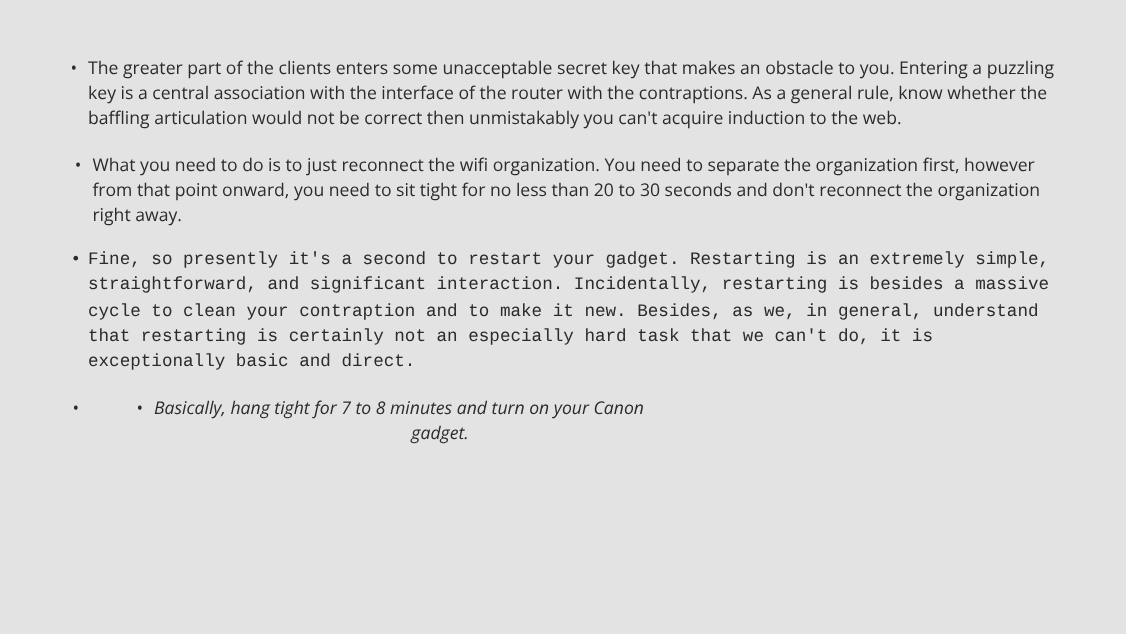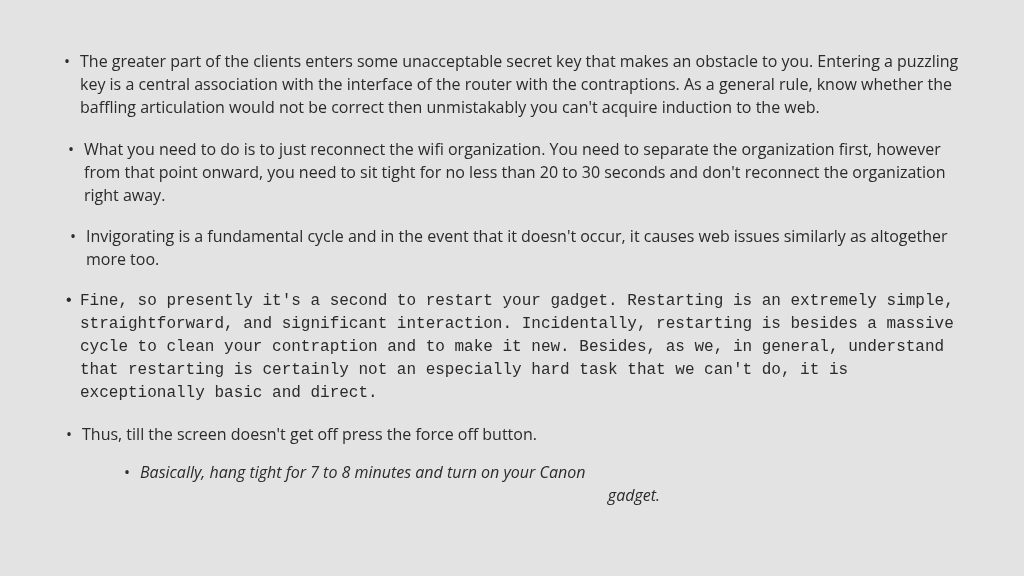--- a/index.html
+++ b/index.html
@@ -34,40 +34,36 @@
   ul.sub > li::before {
     content: "•";
     position: absolute;
     left: 6px;
     top: 0;
     color: #2b2b2b;
     font-size: 16px;
     line-height: 1.45;
   }
   .sub-text { display: block; font-style: italic; }
-  .sub-text .line2 { display: block; text-align: right; width: 520px; }
+  .sub-text .line2 { display: block; text-align: center; width: 520px; }
 </style>
 </head>
 <body>
 
 <ul class="top">
   <li class="i0">
     <span>The greater part of the clients enters some unacceptable secret key that makes an obstacle to you. Entering a puzzling key is a central association with the interface of the router with the contraptions. As a general rule, know whether the baffling articulation would not be correct then unmistakably you can't acquire induction to the web.</span>
   </li>
   <li class="i1">
     <span>What you need to do is to just reconnect the wifi organization. You need to separate the organization first, however from that point onward, you need to sit tight for no less than 20 to 30 seconds and don't reconnect the organization right away.</span>
   </li>
-  <li class="i2">
-    <span>Invigorating is a fundamental cycle and in the event that it doesn't occur, it causes web issues similarly as altogether more too.</span>
-  </li>
   <li class="i3">
     <span>Fine, so presently it's a second to restart your gadget. Restarting is an extremely simple, straightforward, and significant interaction. Incidentally, restarting is besides a massive cycle to clean your contraption and to make it new. Besides, as we, in general, understand that restarting is certainly not an especially hard task that we can't do, it is exceptionally basic and direct.</span>
   </li>
   <li class="i4">
-    <span>Thus, till the screen doesn't get off press the force off button.</span>
     <ul class="sub">
       <li>
         <span class="sub-text">
           <span>Basically, hang tight for 7 to 8 minutes and turn on your Canon</span>
           <span class="line2">gadget.</span>
         </span>
       </li>
     </ul>
   </li>
 </ul>

